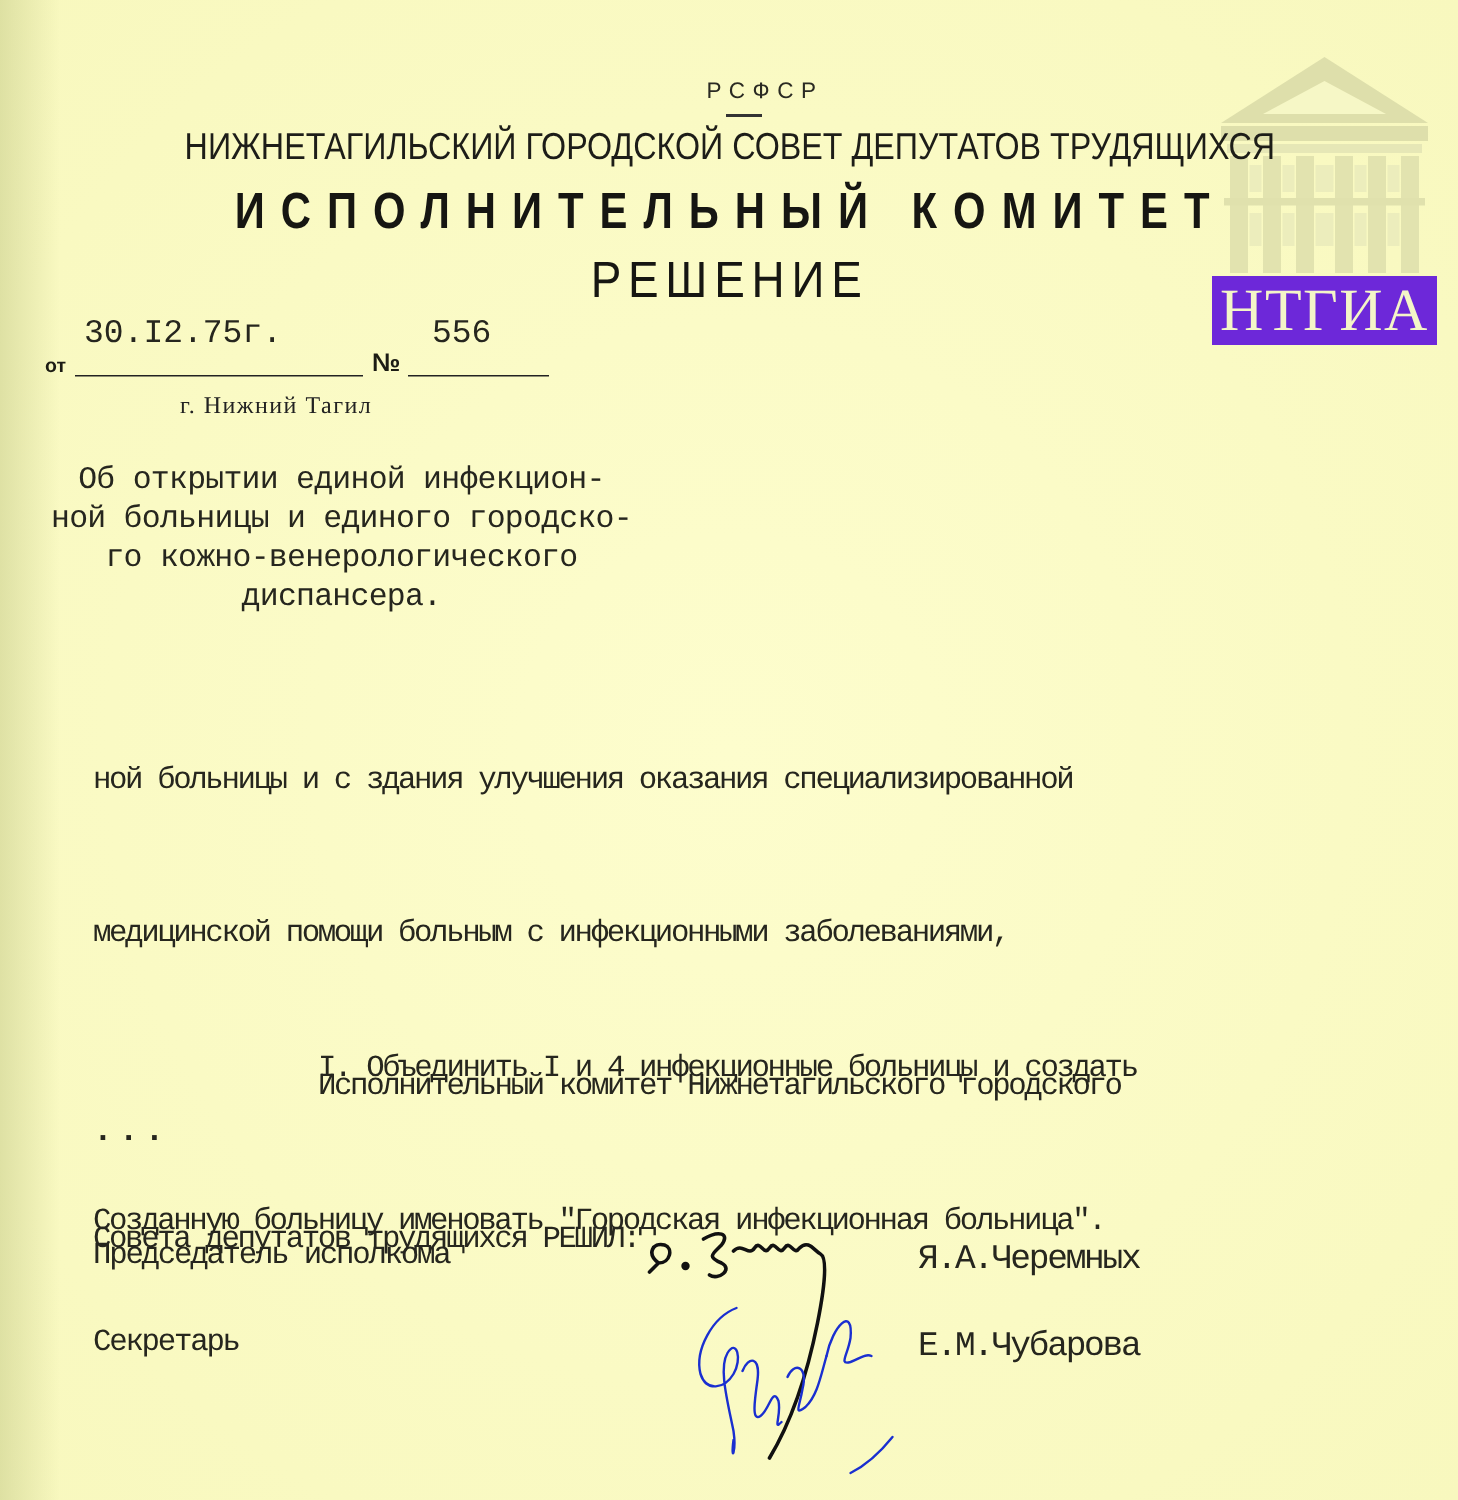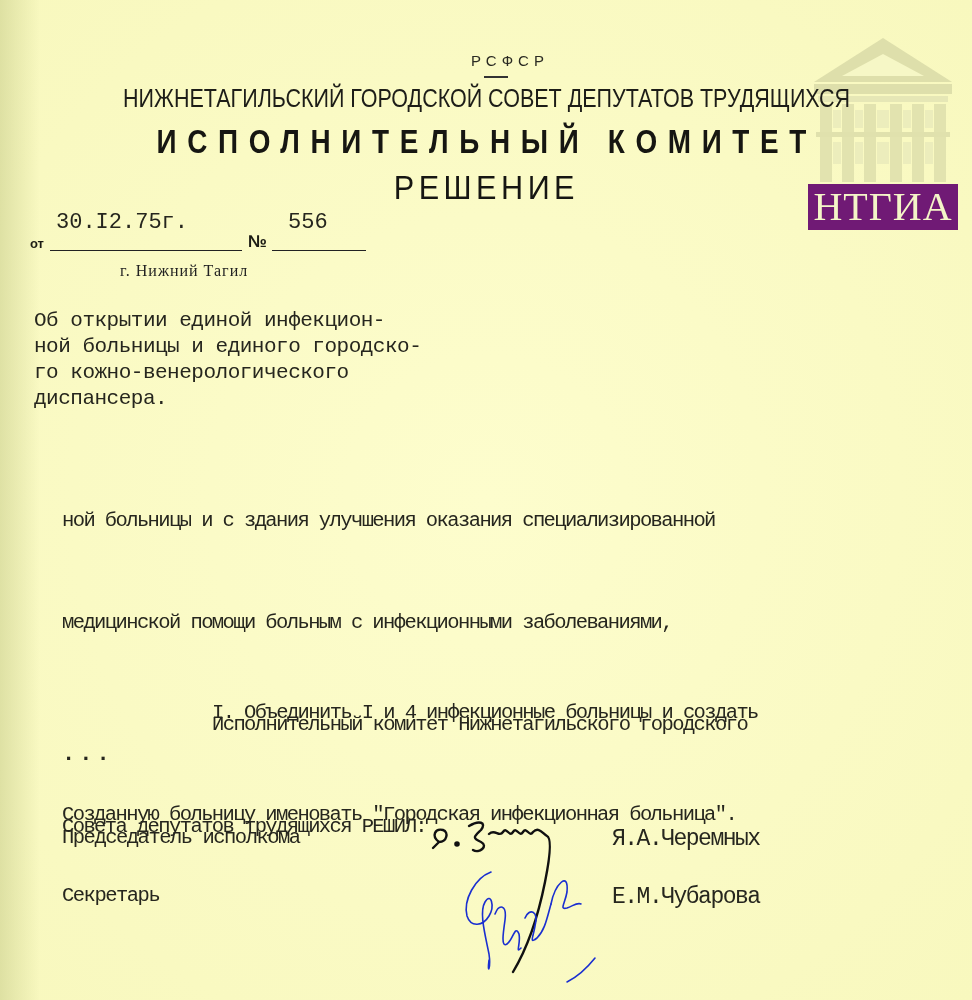--- a/index.html
+++ b/index.html
@@ -30,21 +30,21 @@
       height: 190px;
       opacity: 1;
     }
     .watermark svg { display: block; }
     .wm-text {
       position: absolute;
       left: 0;
       top: 150px;
       width: 150px;
       height: 46px;
-      background: #701a75;
+      background: #6d28d9;
       color: #f4f5c8;
       font-family: "Liberation Serif", serif;
       font-size: 40px;
       line-height: 46px;
       text-align: center;
       letter-spacing: 1px;
     }
     
     .hdr {
       position: absolute;
@@ -155,20 +155,21 @@
       color: #222;
     }
     
     .subject {
       position: absolute;
       left: 34px;
       top: 308px;
       font-size: 21px;
       line-height: 26px;
       letter-spacing: -0.5px;
+      text-align: center;
     }
     .subject div { white-space: pre; }
     
     .body-text {
       position: absolute;
       left: 62px;
       font-size: 20.5px;
       line-height: 34px;
       letter-spacing: -1.6px;
       white-space: pre;

